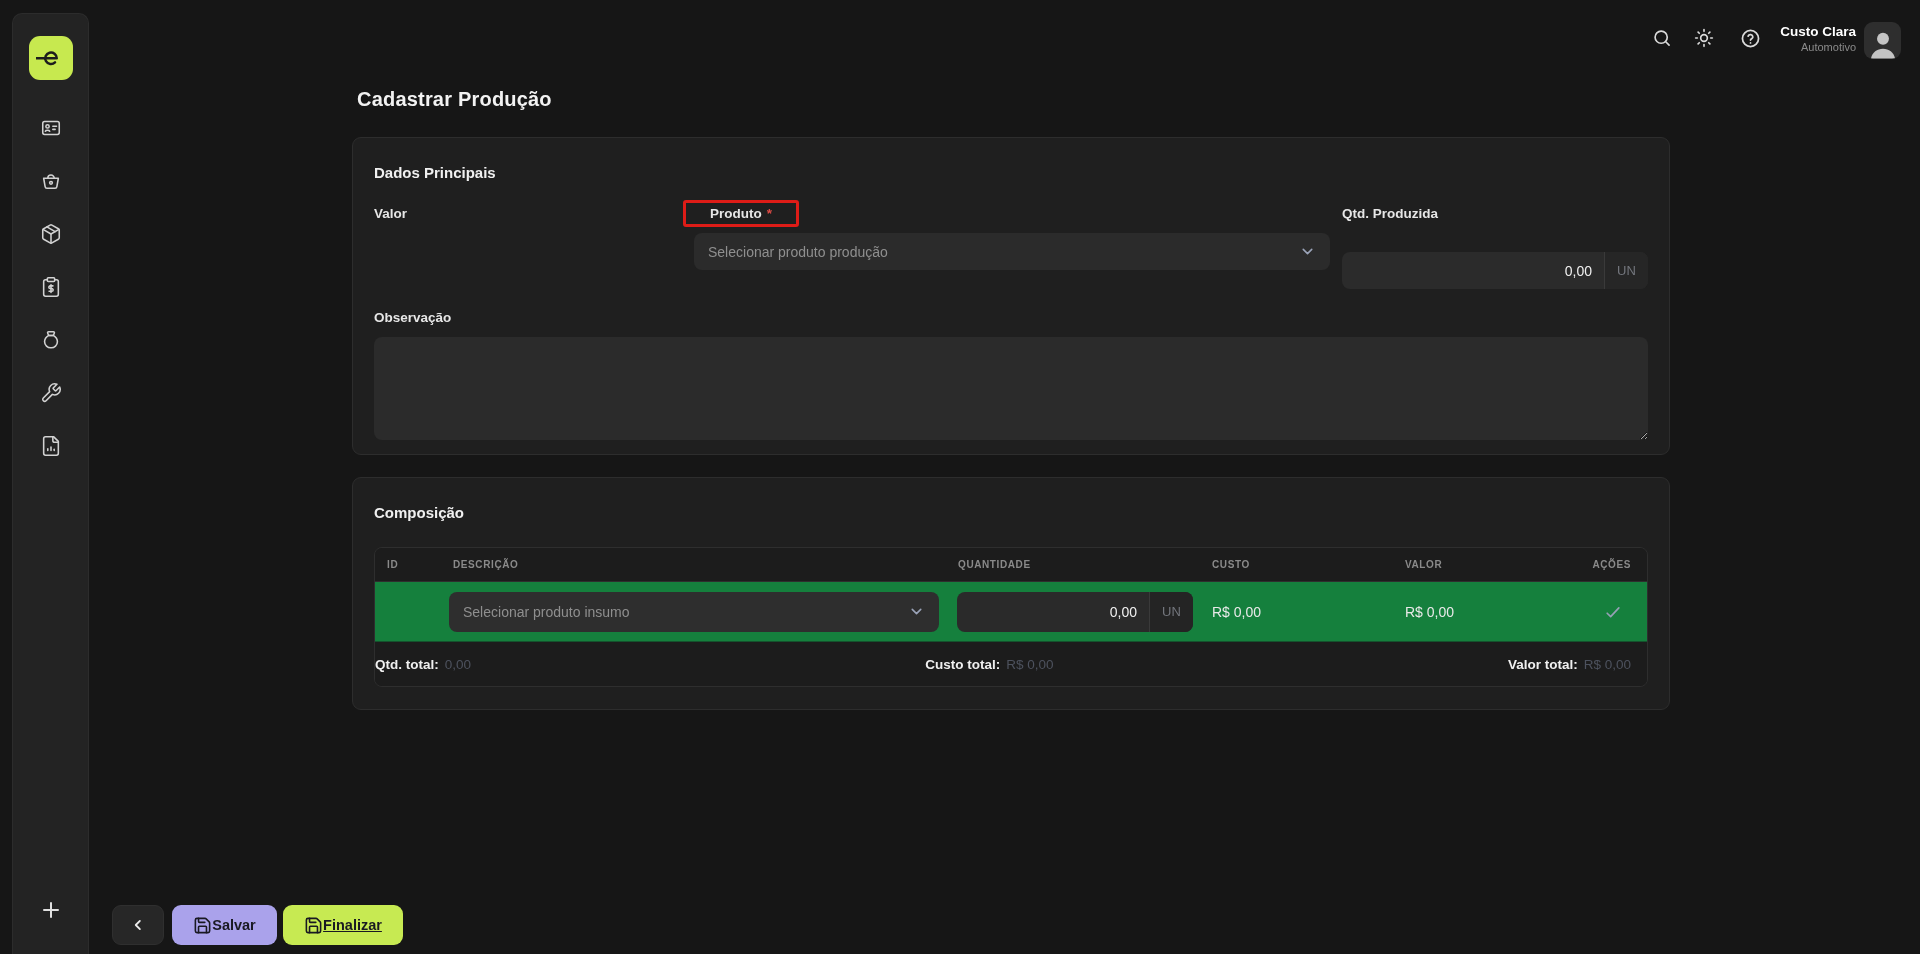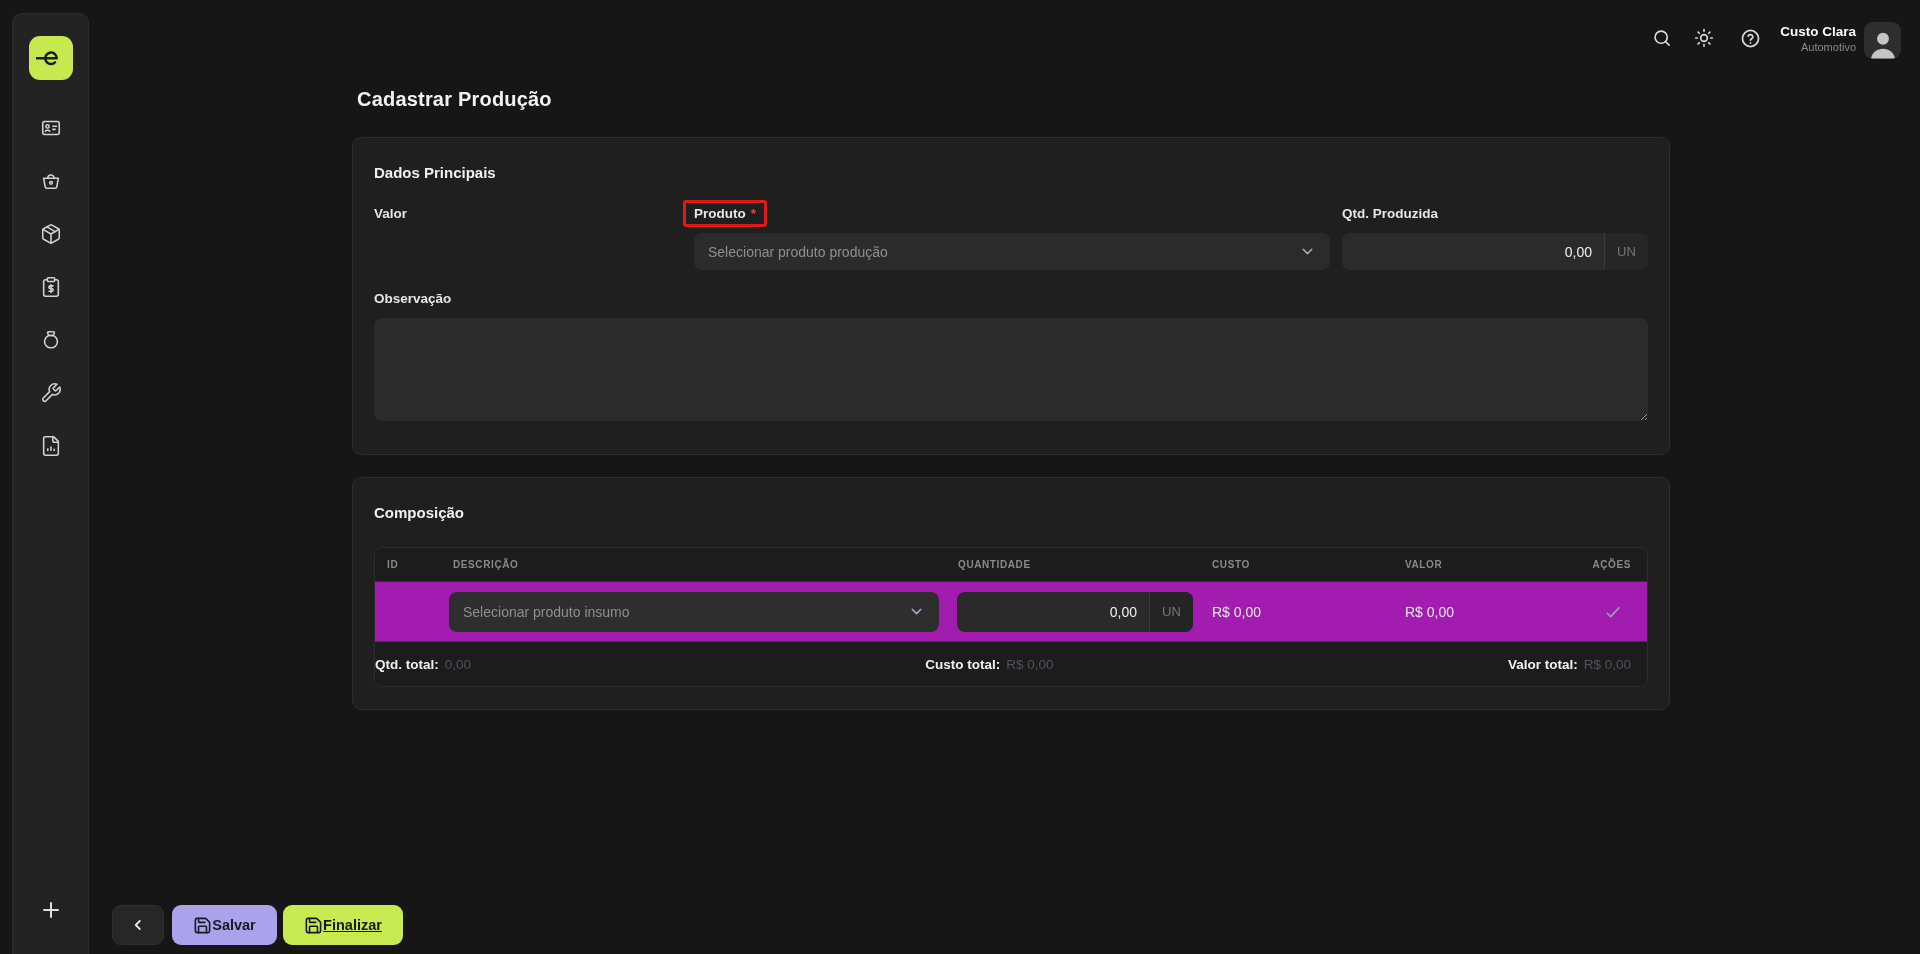--- a/index.html
+++ b/index.html
@@ -63,29 +63,29 @@
   }
   .card1 { top:137px; height:318px; }
   .card2 { top:477px; height:233px; }
   .card-title { font-size:15px; font-weight:700; color:#f0f0f0; }
 
   
   .fields-row { display:flex; gap:12px; margin-top:22px; }
   .field { display:flex; flex-direction:column; }
   .f-data { width:308px; }
   .f-produto { flex:1; }
-  .f-qtd { width:306px; }
+  .f-qtd { width:306px;gap:19px; }
   .f-label {
     height:20px; display:flex; align-items:center;
     font-size:13.5px; font-weight:700; color:#e6e6e6; margin-bottom:10px;
   }
   .req-box {
     display:inline-flex; align-items:center; gap:5px;
     border:3px solid #de1c17; border-radius:3px;
-    padding:3px 8px; margin-left:-11px;
+    padding:3px 24px; margin-left:-11px;
   }
   .req-star { color:#e04b45; font-weight:700; }
   .f-input {
     height:37px; background:#2b2b2b; border-radius:8px;
     display:flex; align-items:center; padding:0 14px;
     font-size:14px; color:#efefef; cursor:text; border:none; width:100%;
   }
   .date-input { justify-content:space-between; cursor:pointer; }
   .select {
     height:37px; background:#2b2b2b; border-radius:8px;
@@ -118,21 +118,21 @@
   .table {
     margin-top:26px; border:1px solid #2e2e2e; border-radius:8px; overflow:hidden;
   }
   .tgrid { display:grid; grid-template-columns:66px 505px 254px 193px 196px auto; align-items:center; }
   .thead { height:34px; background:#1c1c1c; border-bottom:1px solid #2e2e2e; }
   .th {
     font-size:10px; font-weight:700; letter-spacing:.6px; color:#8a8a8a;
     padding-left:12px; text-transform:uppercase;
   }
   .th-acoes { padding-left:0; padding-right:16px; text-align:right; }
-  .trow { height:59px; background:#a21caf; }
+  .trow { height:59px; background:#15803d; }
   .row-select {
     margin-left:8px; width:490px; height:40px; background:#2e2e2e; border-radius:8px;
     display:flex; align-items:center; justify-content:space-between; padding:0 14px;
     cursor:pointer; border:none;
   }
   .row-qty {
     margin-left:11px; width:236px; height:40px; background:#2a2a2a; border-radius:8px;
     overflow:hidden; display:flex; align-items:stretch;
   }
   .row-qty .val { flex:1; display:flex; align-items:center; justify-content:flex-end; padding-right:12px; font-size:14px; color:#f0f0f0; }

